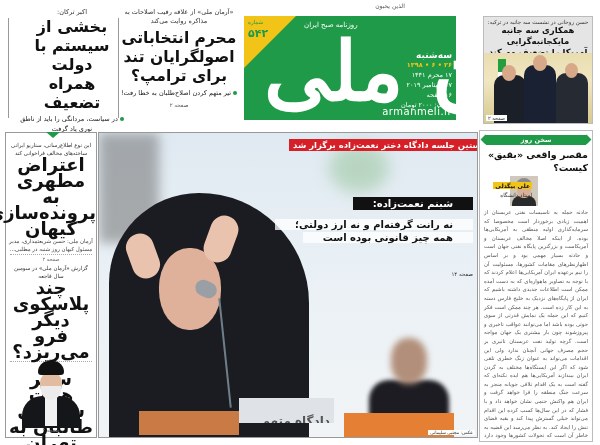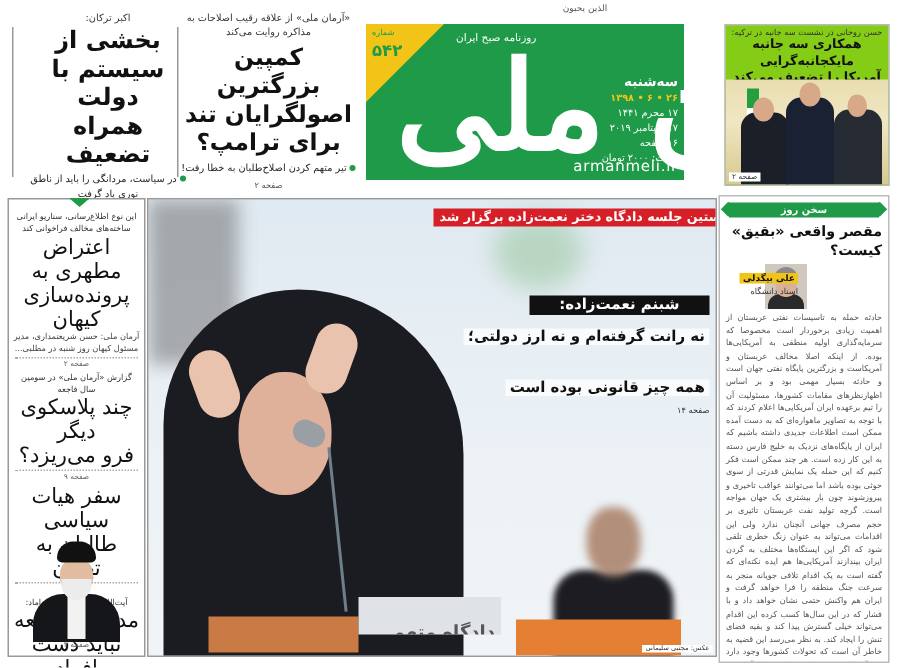--- a/index.html
+++ b/index.html
@@ -23,52 +23,52 @@
   .mast-issue-num { position: absolute; left: 4px; top: 11px; font-size: 11px; font-weight: bold; color: #1f9a48; }
   .mast-tagline { position: absolute; left: 60px; top: 5px; font-size: 7px; color: #fff; text-align: right; }
   .mast-logo { position: absolute; left: 20px; top: 10px; font-family: "DejaVu Serif", serif; font-size: 82px; font-weight: bold; color: #fff; line-height: 90px; letter-spacing: -6px; white-space: nowrap; }
   .mast-date { position: absolute; right: 4px; top: 34px; width: 60px; text-align: right; color: #fff; }
   .mast-date .day { font-size: 9px; font-weight: bold; color: #fff; }
   .mast-date .line { font-size: 6.5px; line-height: 10px; }
   .mast-date .line.accent { color: #f2c418; font-weight: bold; }
   .mast-url { position: absolute; right: 4px; bottom: 3px; font-family: "DejaVu Sans", sans-serif; font-size: 10px; color: #fff; direction: ltr; letter-spacing: 0.5px; }
 
   
-  .summit { position: absolute; left: 483px; top: 16px; width: 110px; height: 108px; border: 1px solid #bbb; background: #84cc16; overflow: hidden; }
+  .summit { position: absolute; left: 483px; top: 16px; width: 110px; height: 108px; border: 1px solid #bbb; background: #e5e5e5; overflow: hidden; }
   .summit .kicker { font-size: 5.5px; color: #333; text-align: center; margin-top: 2px; }
   .summit .head { font-size: 8.5px; font-weight: bold; text-align: center; line-height: 11px; color: #111; }
   .summit .photo { position: absolute; left: 0; top: 36px; width: 108px; height: 70px; background: linear-gradient(180deg,#e9ddb0 0%, #f0e6c2 40%, #d8c98e 100%); }
   .flag { position: absolute; top: 6px; width: 8px; height: 40px; }
   .person { position: absolute; bottom: 0; border-radius: 10px 10px 0 0; background: #1b1f27; }
   .face { position: absolute; border-radius: 50%; background: #d8a989; }
   .summit .page-tag { position: absolute; left: 2px; bottom: 2px; font-size: 5px; background: #fff; color: #333; padding: 0 2px; }
 
   
   .leftcol { position: absolute; left: 5px; top: 132px; width: 92px; height: 306px; border: 1px solid #999; background: #fff; text-align: center; }
   .leftcol .notch { position: absolute; left: 40px; top: -1px; width: 0; height: 0; border-left: 7px solid transparent; border-right: 7px solid transparent; border-top: 6px solid #1f9a48; }
   .lc-kicker { font-size: 5.5px; color: #333; line-height: 8px; padding: 0 3px; }
-  .lc-head { font-weight: normal; color: #111; font-size: 14px; line-height: 16px; }
+  .lc-head { font-weight: bold; color: #111; font-size: 18px; line-height: 16px; }
   .lc-body { font-size: 5.5px; color: #444; line-height: 8px; padding: 0 3px; }
   .lc-page { font-size: 5px; color: #666; line-height: 8px; border-top: 1px dotted #aaa; margin: 1px 4px; }
   .cleric { position: absolute; left: 10px; top: 225px; width: 70px; height: 70px; overflow: hidden; }
   .cleric .turban { position: absolute; left: 22px; top: 3px; width: 26px; height: 14px; border-radius: 13px 13px 4px 4px; background: #111; }
   .cleric .cface { position: absolute; left: 24px; top: 14px; width: 22px; height: 24px; border-radius: 45%; background: #e2bca0; }
   .cleric .beard { position: absolute; left: 25px; top: 28px; width: 20px; height: 14px; border-radius: 0 0 10px 10px; background: #ececec; }
   .cleric .robe { position: absolute; left: 6px; top: 38px; width: 58px; height: 34px; border-radius: 20px 20px 0 0; background: #15161a; }
   .cleric .collar { position: absolute; left: 29px; top: 38px; width: 12px; height: 30px; background: #f2f2f2; }
 
   
   .mainphoto { position: absolute; left: 98px; top: 132px; width: 380px; height: 306px; overflow: hidden;
     background: linear-gradient(180deg, #dfe9f1 0%, #e9f0f5 40%, #f1f4f6 100%); border: 1px solid #999; }
   .blur1 { position: absolute; left: 230px; top: 10px; width: 60px; height: 50px; background: #9ec8a3; border-radius: 50%; filter: blur(8px); opacity: 0.6; }
   .blur2 { position: absolute; left: 0px; top: 0px; width: 60px; height: 110px; background: #666; filter: blur(6px); opacity: 0.5; }
   .red-kicker { position: absolute; left: 190px; top: 6px; background: #d61f26; color: #fff; font-size: 8.5px; font-weight: bold; padding: 1px 4px; white-space: nowrap; }
   .big-head { position: absolute; right: 4px; top: 24px; font-size: 26px; font-weight: bold; color: #111; white-space: nowrap; line-height: 32px; }
   .quote-name { position: absolute; right: 4px; top: 64px; background: #111; color: #fff; font-size: 10px; font-weight: bold; padding: 1px 20px; }
-  .quote-line { position: absolute; right: 4px; font-size: 10px; font-weight: bold; color: #111; background: rgba(255,255,255,0.75); padding: 0 3px; white-space: nowrap; }
+  .quote-line { position: absolute; right: 4px; font-size: 10px; font-weight: bold; color: #111; background: rgba(255,255,255,0.75); padding: 0 20px; white-space: nowrap; }
   .quote-page { position: absolute; right: 4px; top: 138px; font-size: 5.5px; color: #333; }
 
   .woman-veil { position: absolute; left: 10px; top: 60px; width: 200px; height: 260px; border-radius: 90px 110px 0 0; background: #1a1c22; }
   .woman-face { position: absolute; left: 60px; top: 115px; width: 62px; height: 82px; border-radius: 48%; background: #e0b19a; }
   .hand-l { position: absolute; left: 30px; top: 100px; width: 28px; height: 46px; border-radius: 14px; background: #e9c3ad; transform: rotate(-20deg); }
   .hand-r { position: absolute; left: 108px; top: 82px; width: 28px; height: 48px; border-radius: 14px; background: #e9c3ad; transform: rotate(20deg); }
   .mic-head { position: absolute; left: 96px; top: 148px; width: 22px; height: 16px; border-radius: 8px; background: #9a9ea5; transform: rotate(25deg); }
   .mic-stand { position: absolute; left: 125px; top: 165px; width: 2px; height: 110px; background: #6f7f8a; transform: rotate(-6deg); }
   .podium { position: absolute; left: 40px; top: 278px; width: 100px; height: 24px; background: #c97a45; }
   .nameplate { position: absolute; left: 140px; top: 265px; width: 95px; height: 25px; background: #dfe3e8; font-size: 12px; color: #555; font-weight: bold; padding: 16px 4px 0 0; overflow: hidden; }
@@ -109,21 +109,21 @@
   </div>
   <div class="sub"><span class="dot"></span><span>در سیاست، مردانگی را باید از ناطق نوری یاد گرفت</span></div>
   <div class="page">صفحه ۶</div>
 </div>
 <div class="vrule" style="left:8px; top:18px; height:100px;"></div>
 <div class="vrule" style="left:118px; top:18px; height:100px;"></div>
 
 <div class="teaser" style="left:120px; width:118px;">
   <div class="kicker">«آرمان ملی» از علاقه رقیب اصلاحات به مذاکره روایت می‌کند</div>
   <div class="head" style="font-size:15.5px; margin-top:3px;">
-    <div>کمپین بزرگترین</div>
+    <div>محرم انتخاباتی</div>
     <div>اصولگرایان تند</div>
     <div>برای ترامپ؟</div>
   </div>
   <div class="sub"><span class="dot"></span><span>تیر متهم کردن اصلاح‌طلبان به خطا رفت!</span></div>
   <div class="page">صفحه ۲</div>
 </div>
 
 <div class="masthead-top">الذین یحبون</div>
 <div class="mast">
   <div class="mast-issue"></div>
@@ -220,21 +220,21 @@
   <div class="man">
     <div class="mbody"></div>
     <div class="mface"></div>
   </div>
   <div class="man-desk"></div>
 
 
   <div class="red-kicker">نخستین جلسه دادگاه دختر نعمت‌زاده برگزار شد</div>
   <div class="quote-name">شبنم نعمت‌زاده:</div>
   <div class="quote-line" style="top:86px;">نه رانت گرفته‌ام و نه ارز دولتی؛</div>
-  <div class="quote-line" style="top:120px;">همه چیز قانونی بوده است</div>
+  <div class="quote-line" style="top:99px;">همه چیز قانونی بوده است</div>
   <div class="quote-page">صفحه ۱۴</div>
   <div class="photo-credit">عکس: مجتبی سلیمانی</div>
 </div>
 
 <div class="rightcol">
   <div style="height:4px;"></div>
   <div class="rc-banner">سخن روز</div>
   <div class="rc-head">مقصر واقعی «بقیق» کیست؟</div>
   <div class="rc-author">
     <div class="avatar">

